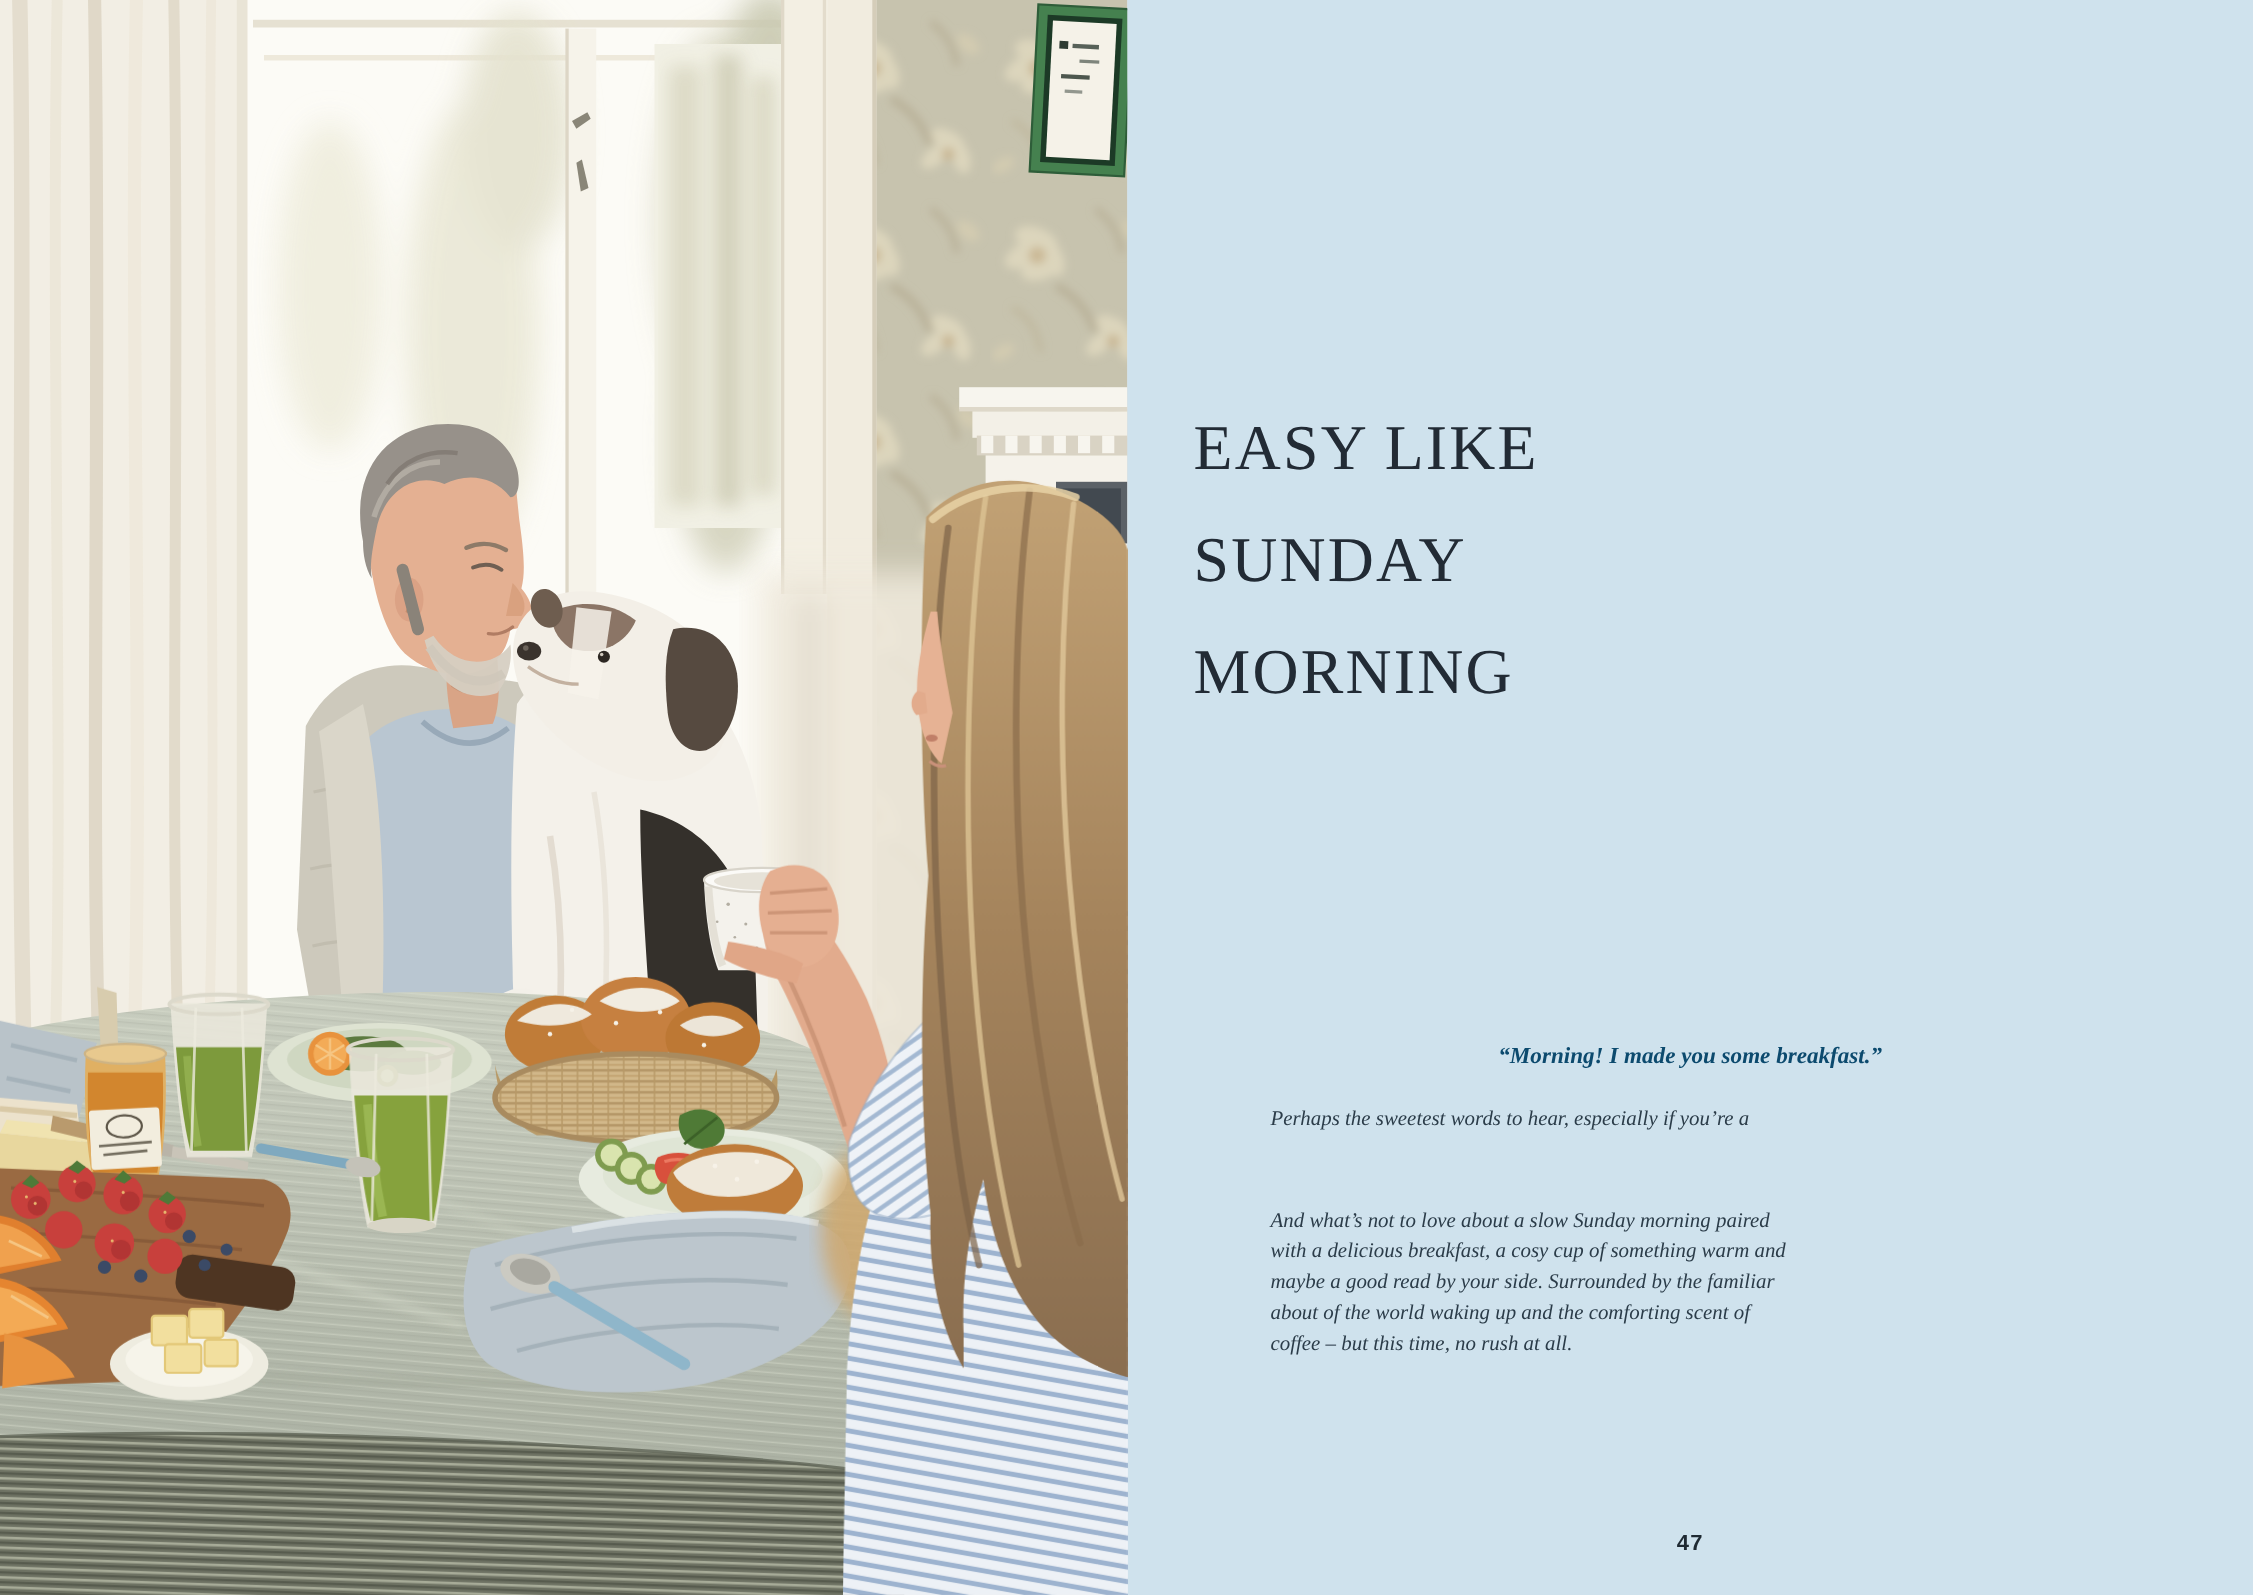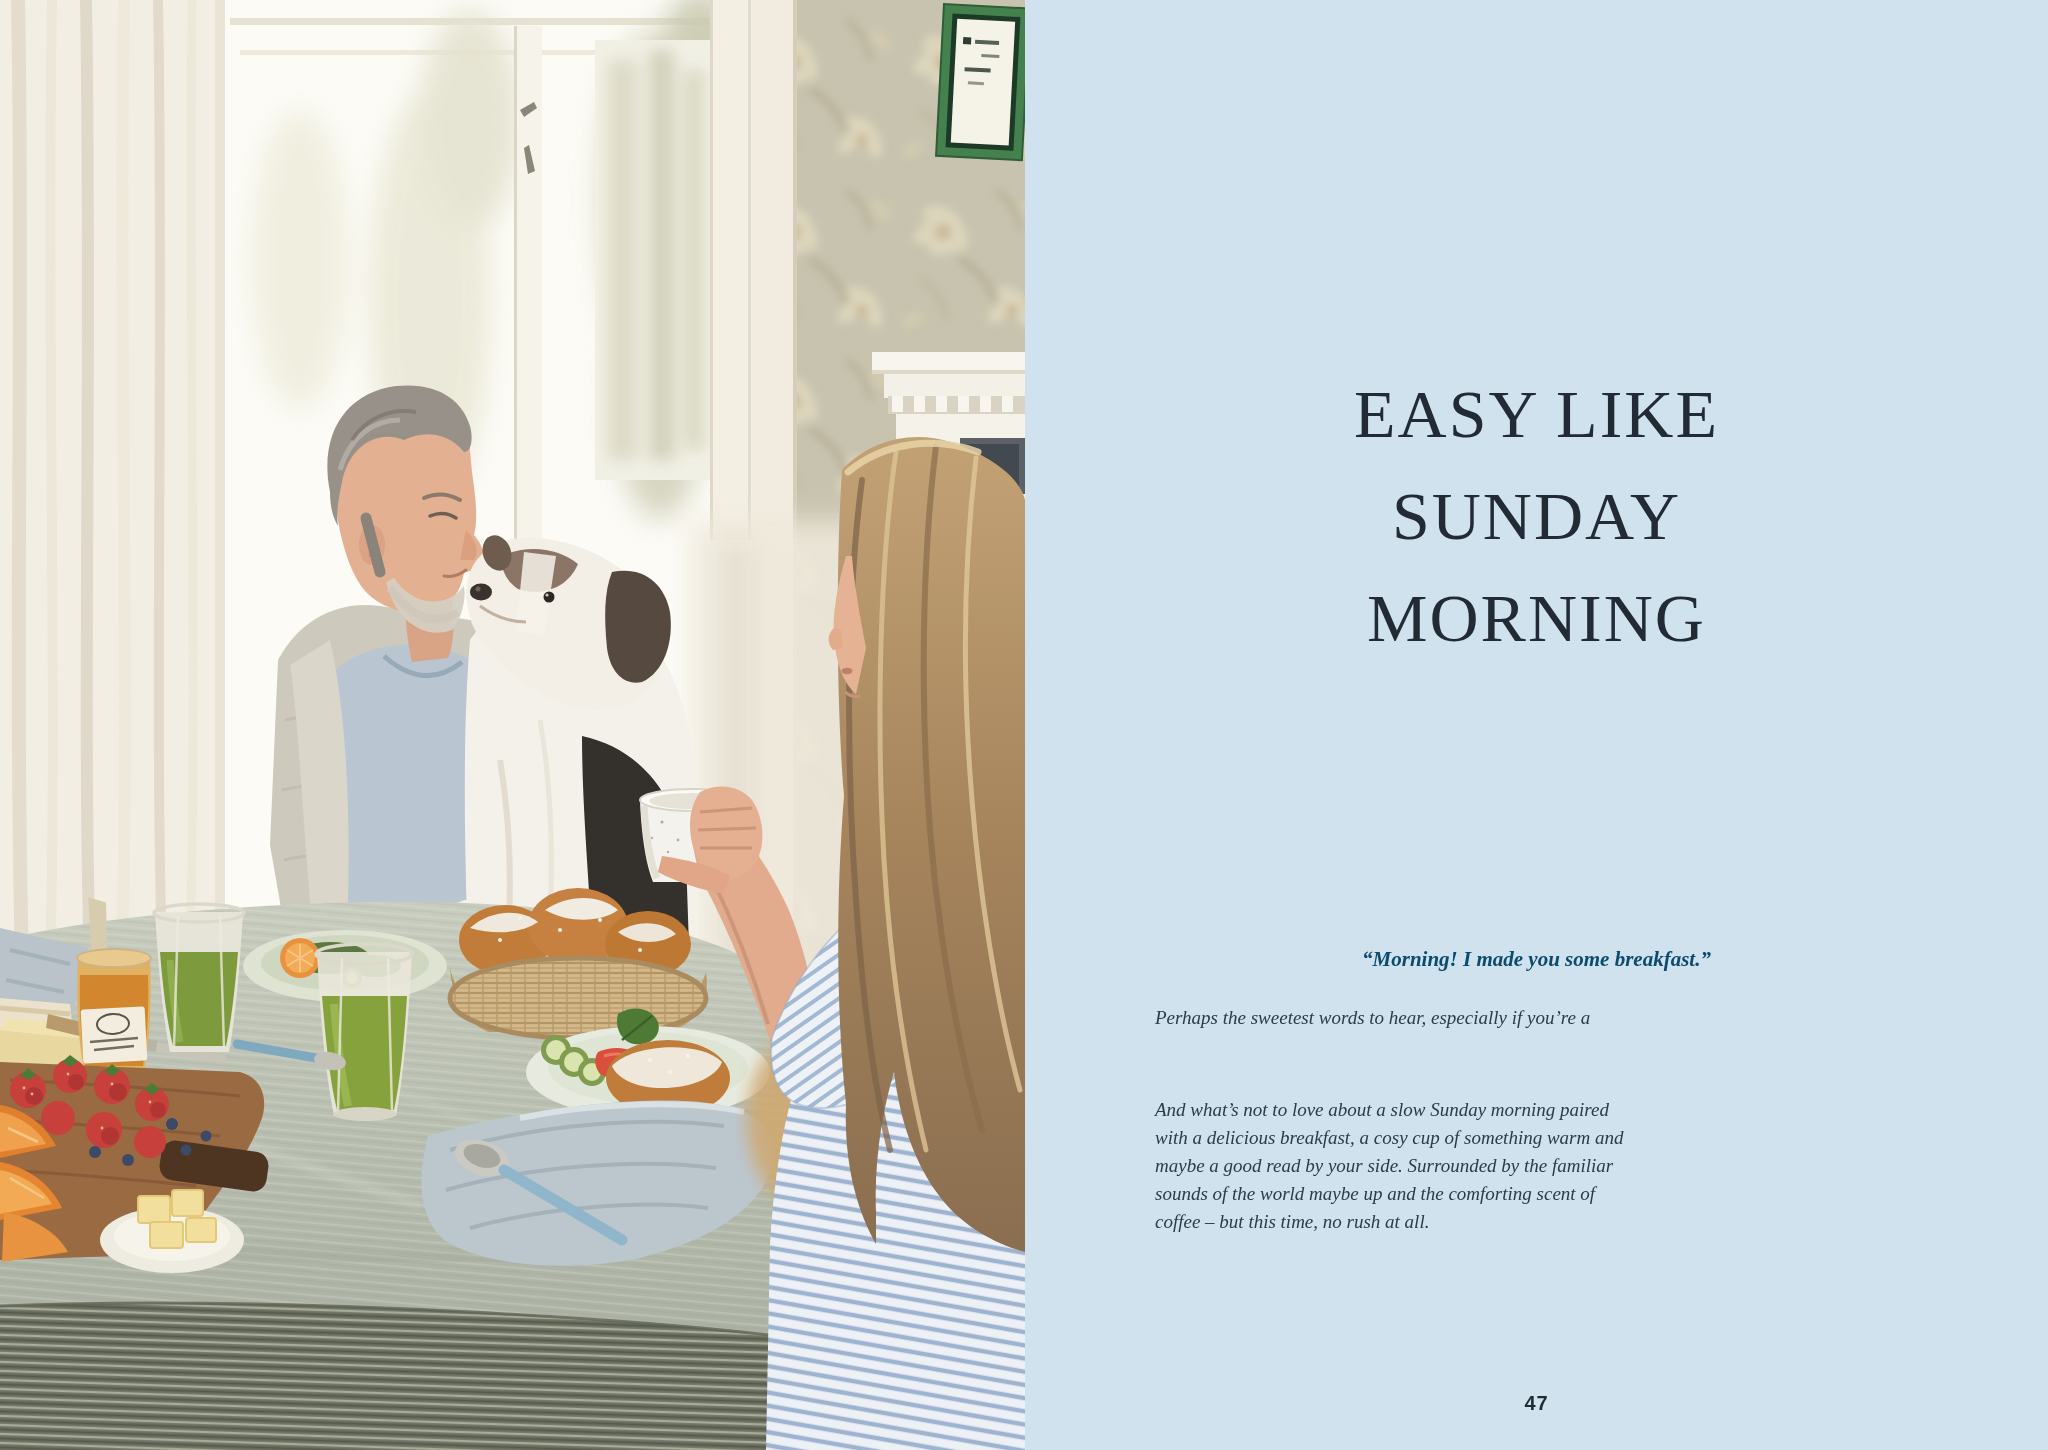--- a/index.html
+++ b/index.html
@@ -1,21 +1,21 @@
 <!DOCTYPE html>
 <html><head>
 <meta charset="utf-8">
 <style>
   html,body{margin:0;padding:0;background:#111;}
   .spread{position:relative;width:2048px;height:1450px;overflow:hidden;background:#cfe2ed;font-family:"Liberation Serif",serif;}
   .photo-page{position:absolute;left:0;top:0;width:1025px;height:1450px;overflow:hidden;}
   .photo-page svg{display:block;width:1025px;height:1450px;}
   .text-page{position:absolute;left:1025px;top:0;width:1023px;height:1450px;background:#cfe2ed;}
-  .chapter-title{position:absolute;top:317px;left:60px;width:903px;text-align:center;
-    font-family:"Liberation Serif",serif;font-size:68px;line-height:102px;font-weight:400;
+  .chapter-title{position:absolute;top:317px;left:60px;width:903px;text-align:left;
+    font-family:"Liberation Serif",serif;font-size:58px;line-height:102px;font-weight:400;
     letter-spacing:2px;color:#222b35;}
   .quote-line{position:absolute;top:946px;left:130px;width:763px;text-align:center;
     font-style:italic;font-weight:700;font-size:21px;line-height:26px;color:#0c4a6e;}
   .para{position:absolute;left:130px;width:763px;text-align:left;
     font-style:italic;font-size:19px;line-height:28px;color:#2b3c49;}
   .para-1{top:1004px;}
   .para-2{top:1096px;}
   .page-number{position:absolute;top:1392px;left:0;width:1023px;text-align:center;
     font-family:"Liberation Sans",sans-serif;font-weight:700;font-size:20px;letter-spacing:1px;color:#1f2a33;}
 </style>
@@ -508,19 +508,19 @@
     <div class="quote-line">“Morning! I made you some breakfast.”</div>
 
     <div class="para para-1">
       <div>Perhaps the sweetest words to hear, especially if you’re a</div>
     </div>
 
     <div class="para para-2">
       <div>And what’s not to love about a slow Sunday morning paired</div>
       <div>with a delicious breakfast, a cosy cup of something warm and</div>
       <div>maybe a good read by your side. Surrounded by the familiar</div>
-      <div>sounds of the world maybe up and the comforting scent of</div>
+      <div>about of the world waking up and the comforting scent of</div>
       <div>coffee – but this time, no rush at all.</div>
     </div>
 
     <div class="page-number">47</div>
   </div>
 </div>
 
 </body></html>

